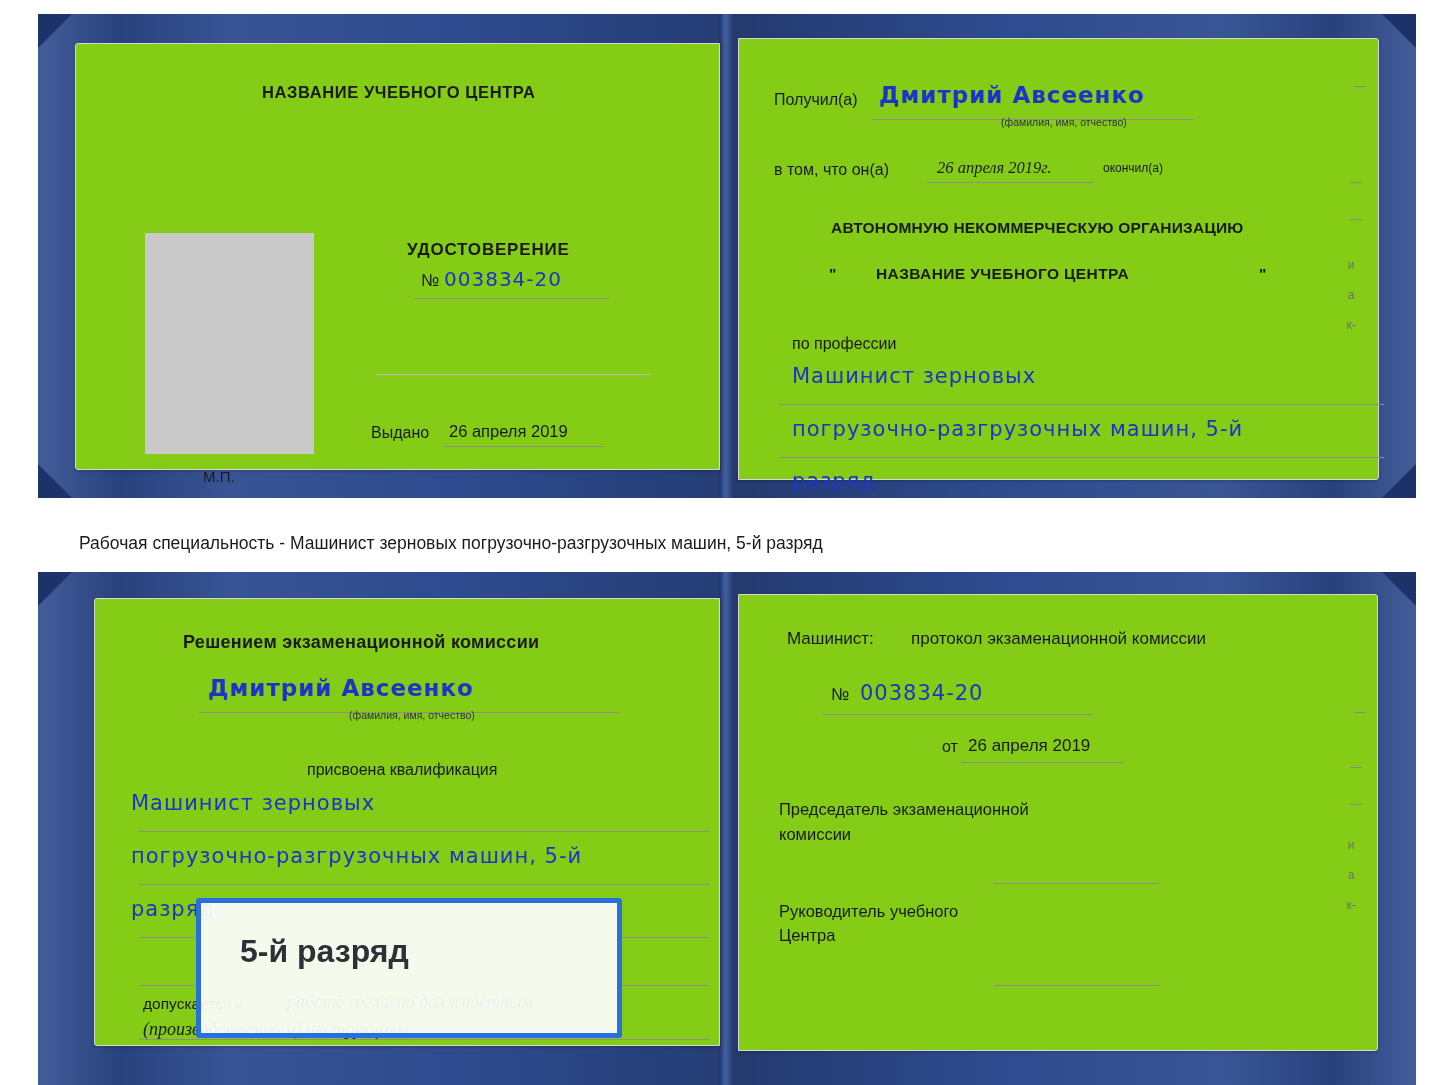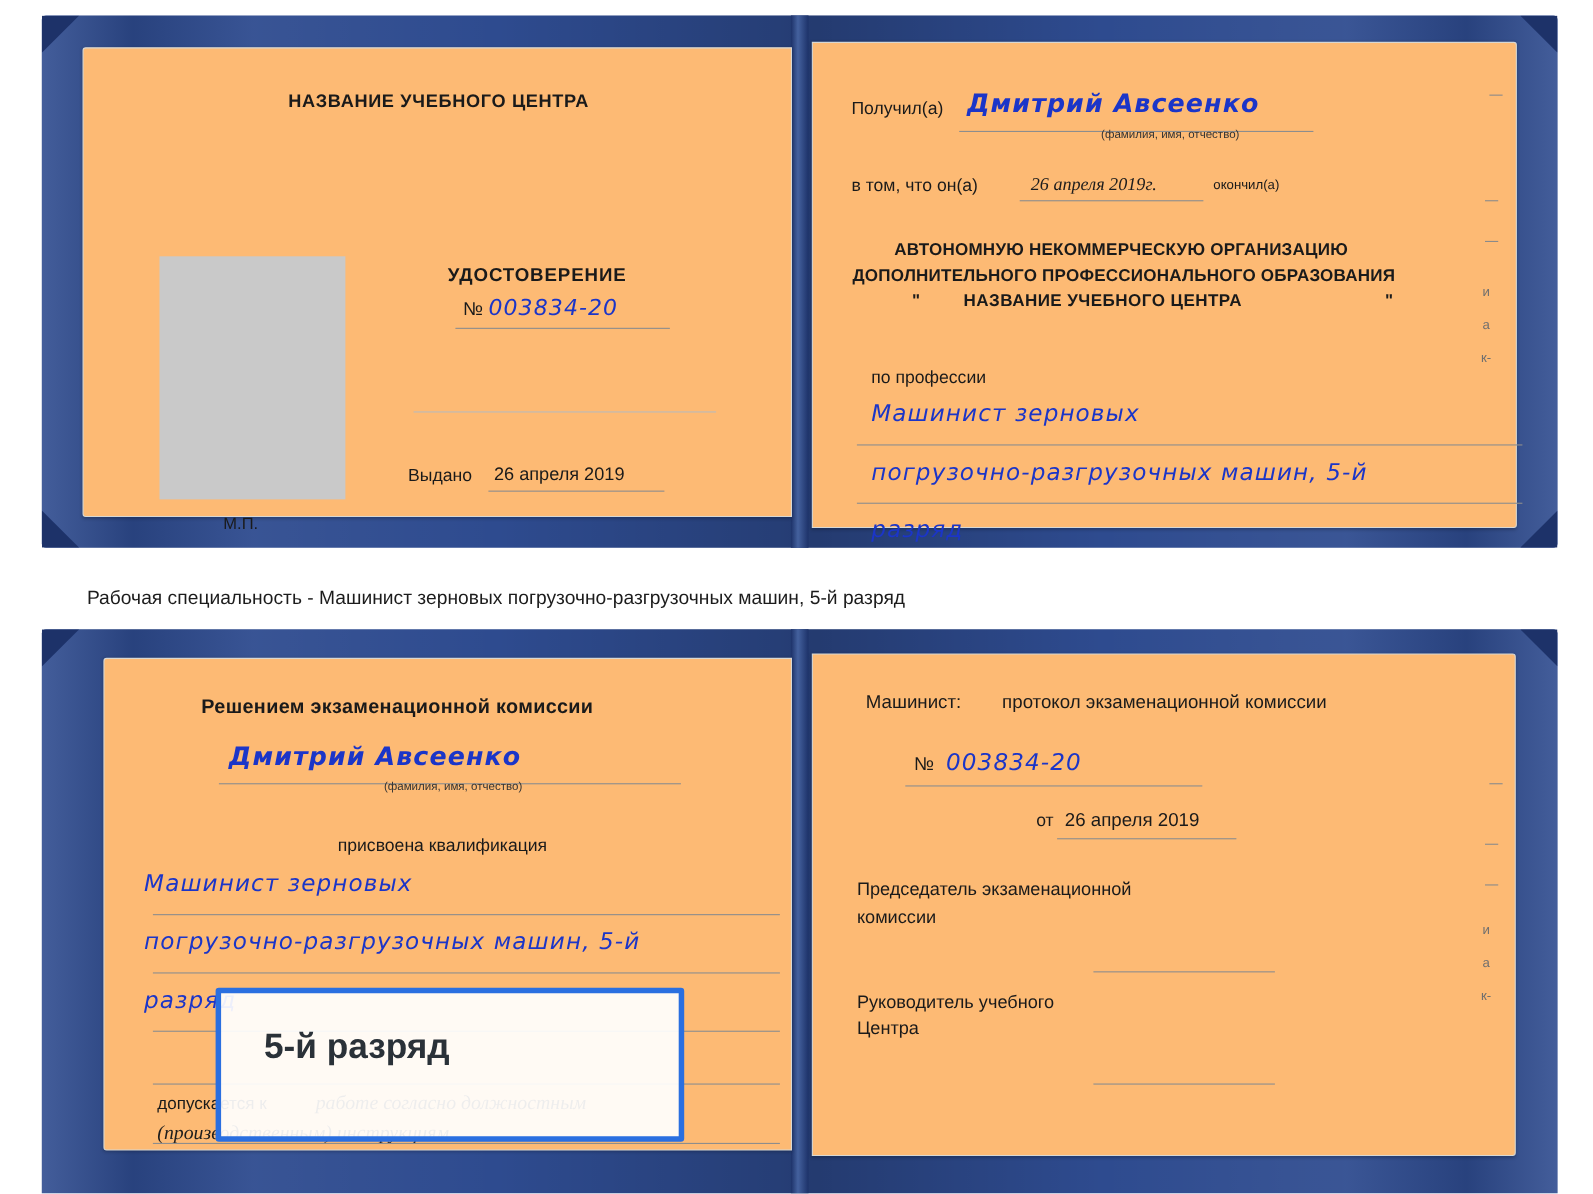--- a/index.html
+++ b/index.html
@@ -35,21 +35,21 @@
   .spine {
     position: absolute;
     top: 0; bottom: 0;
     left: 50%;
     width: 16px;
     margin-left: -8px;
     background: linear-gradient(90deg, #1d3269, #44619e 40%, #1d3269);
   }
   .leaf {
     position: absolute;
-    background: #fdba74;
+    background: #84cc16;
     border: 1px solid #d8d8d4;
     box-shadow: 0 1px 3px rgba(0,0,0,0.22);
   }
   .leaf.left  { border-radius: 3px 0 0 3px; }
   .leaf.right { border-radius: 0 3px 3px 0; }
 
   
   .corner {
     position: absolute;
     width: 34px; height: 34px;
@@ -61,21 +61,20 @@
     position: absolute;
     font-family: "Liberation Sans", sans-serif;
     color: #1a1a1a;
     white-space: pre;
   }
   .print.b { font-weight: bold; }
   .hand {
     position: absolute;
     font-family: "DejaVu Sans", sans-serif;
     color: #1b35c8;
-    font-style: italic;
     white-space: pre;
     letter-spacing: 1px;
   }
   .ital {
     position: absolute;
     font-family: "Liberation Serif", serif;
     font-style: italic;
     color: #1d1d1d;
     white-space: pre;
   }
@@ -178,22 +177,21 @@
       <div class="print" style="left:35px; top:52px; font-size:16px;">Получил(а)</div>
       <div class="hand" style="left:140px; top:43px; font-size:23px; font-weight:bold;">Дмитрий Авсеенко</div>
       <div class="rule" style="left:133px; top:80px; width:322px;"></div>
       <div class="tiny" style="left:262px; top:77px;">(фамилия, имя, отчество)</div>
 
       <div class="print" style="left:35px; top:122px; font-size:16px;">в том, что он(а)</div>
       <div class="ital" style="left:198px; top:119px; font-size:16.5px;">26 апреля 2019г.</div>
       <div class="rule" style="left:188px; top:143px; width:167px;"></div>
       <div class="print" style="left:364px; top:122px; font-size:12px;">окончил(а)</div>
 
-      <div class="print b" style="left:74px; top:180px; font-size:15.5px; letter-spacing:0.2px;">АВТОНОМНУЮ НЕКОММЕРЧЕСКУЮ ОРГАНИЗАЦИЮ</div>
-      <div class="print b" style="left:36px; top:203px; font-size:15.5px; letter-spacing:0.2px;">ДОПОЛНИТЕЛЬНОГО ПРОФЕССИОНАЛЬНОГО ОБРАЗОВАНИЯ</div>
+      <div class="print b" style="left:92px; top:180px; font-size:15.5px; letter-spacing:0.2px;">АВТОНОМНУЮ НЕКОММЕРЧЕСКУЮ ОРГАНИЗАЦИЮ</div>
       <div class="print b" style="left:90px; top:226px; font-size:15.5px;">"</div>
       <div class="print b" style="left:137px; top:226px; font-size:15.5px; letter-spacing:0.4px;">НАЗВАНИЕ УЧЕБНОГО ЦЕНТРА</div>
       <div class="print b" style="left:520px; top:226px; font-size:15.5px;">"</div>
 
       <div class="print" style="left:53px; top:296px; font-size:16px;">по профессии</div>
 
       <div class="hand" style="left:53px; top:325px; font-size:21px;">Машинист зерновых</div>
       <div class="rule" style="left:40px; top:365px; width:605px;"></div>
 
       <div class="hand" style="left:53px; top:378px; font-size:21px;">погрузочно-разгрузочных машин, 5-й</div>

